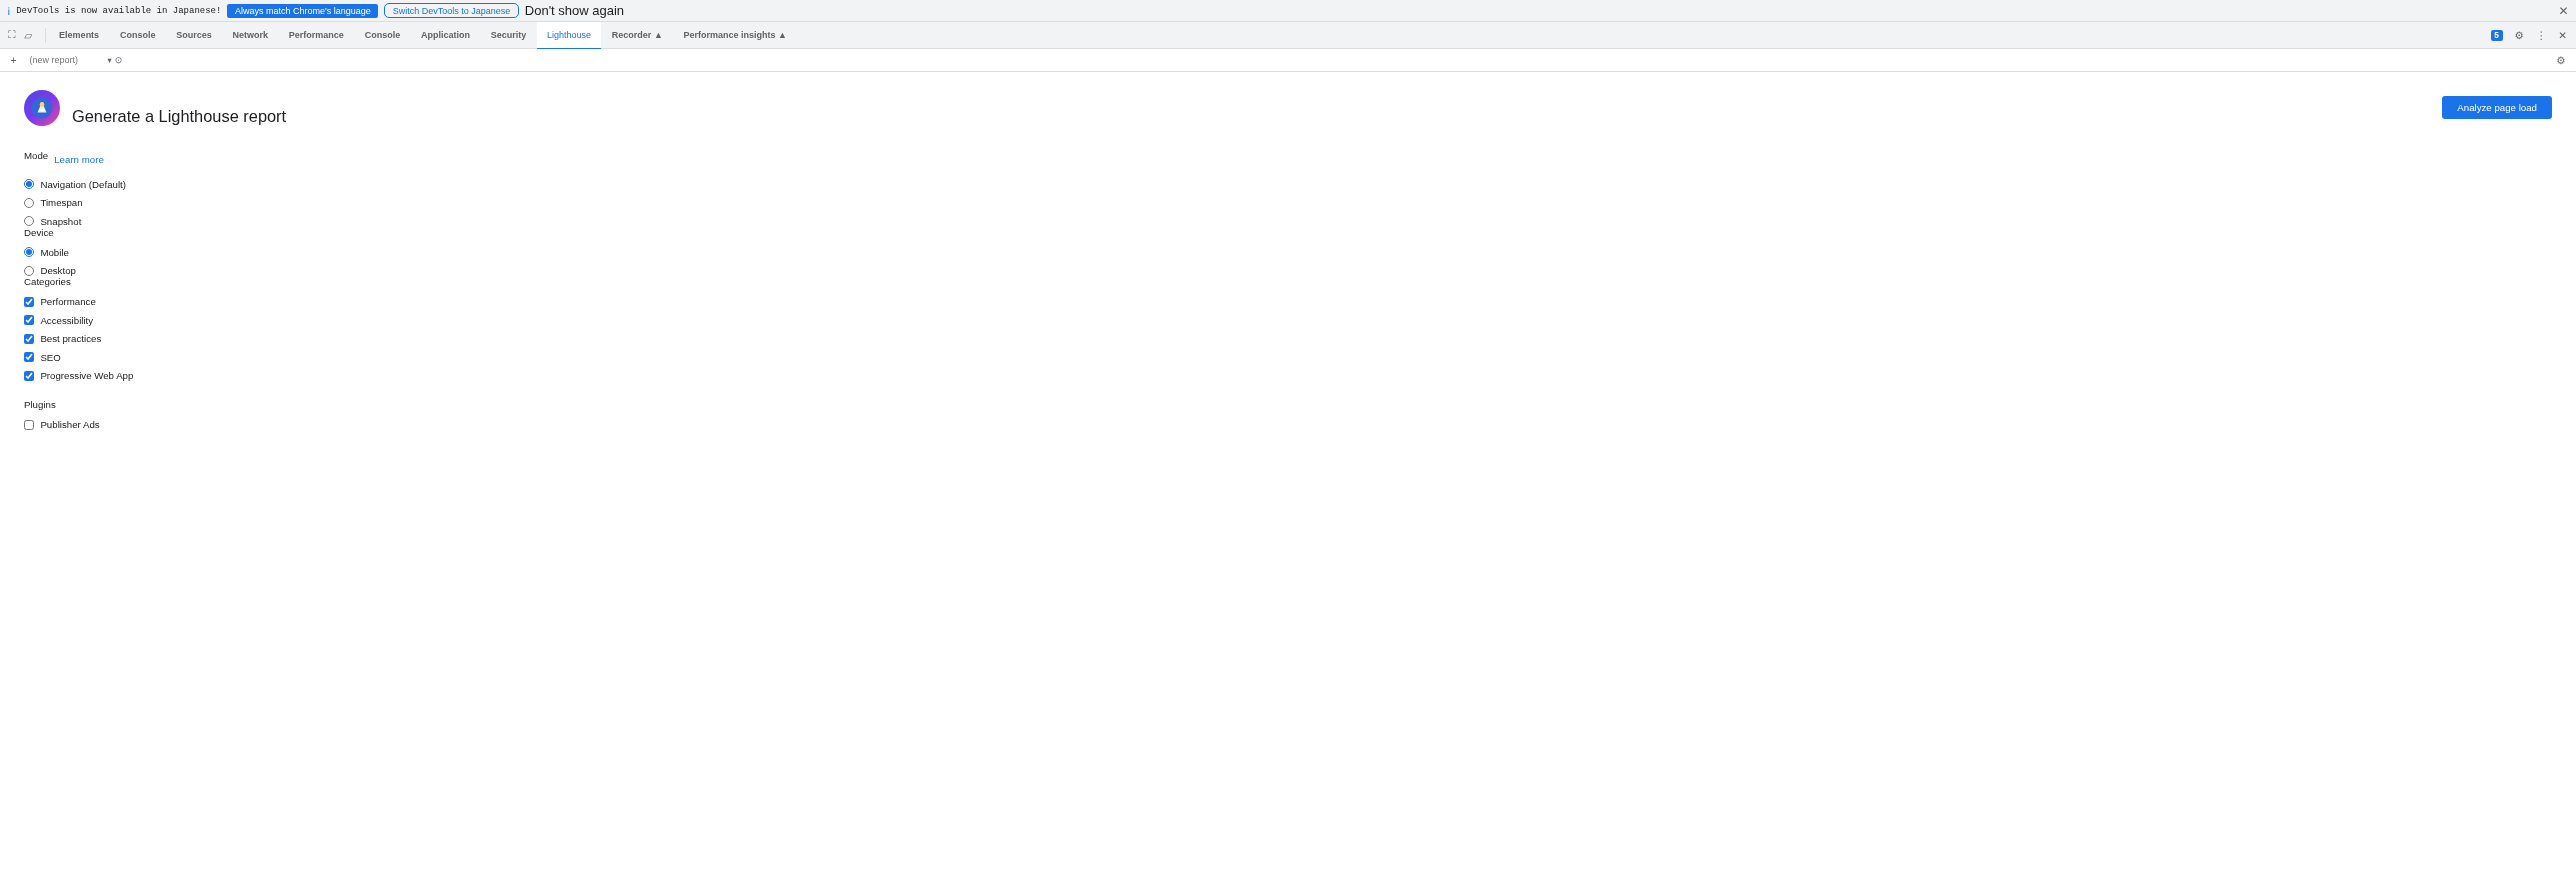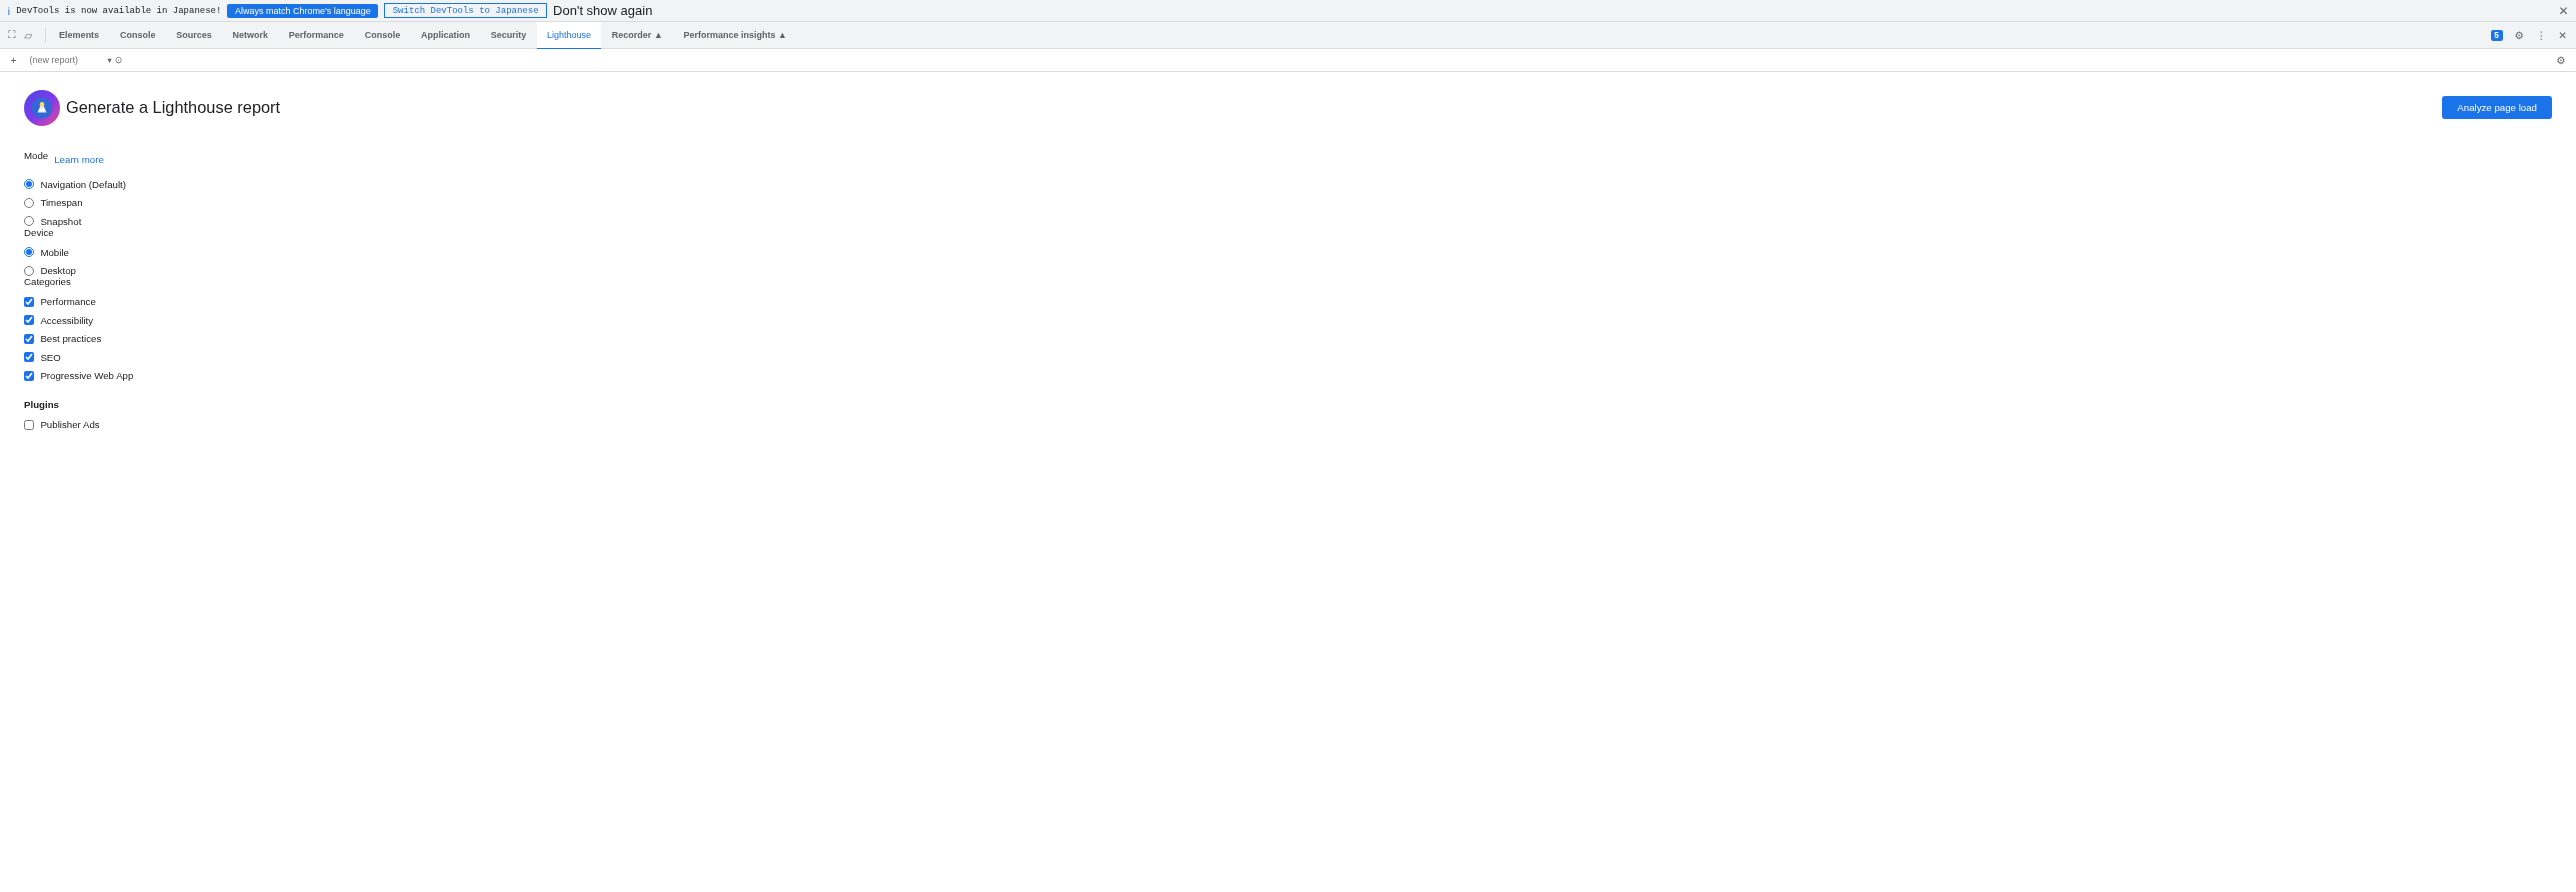--- a/index.html
+++ b/index.html
@@ -11,22 +11,22 @@
       background: #f1f3f4; border-bottom: 0.7px solid #dadce0;
       padding: 3px 7.5px; height: 22.4px; font-size: 9px;
     }
     .info-bar .info-icon { color: #1a73e8; font-size: 10.4px; }
     .info-bar .info-text { color: #202124; font-family: Liberation Mono, monospace; }
     .info-bar .btn-blue {
       background: #1a73e8; color: #fff; border: none; border-radius: 2.2px;
       padding: 2.2px 7.5px; font-size: 9px; cursor: pointer;
     }
     .info-bar .btn-blue-outline {
-      background: transparent; color: #1a73e8; border: 0.7px solid #1a73e8; border-radius: 0;
-      padding: 1.5px 7.5px; font-size: 9px; cursor: pointer; font-family: Liberation Mono, monospace;
+      background: transparent; color: #1a73e8; border: 0.7px solid #1a73e8; border-radius: 5px;
+      padding: 1.5px 7.5px; font-size: 9px; cursor: pointer;
     }
     .info-bar .dont-show { color: #202124; cursor: pointer; font-size: 13px; }
     .info-bar .close-btn {
       margin-left: auto; background: none; border: none; cursor: pointer;
       font-size: 12px; color: #5f6368; line-height: 1;
     }
 
     
     .tab-bar {
       display: flex; align-items: center;
@@ -85,21 +85,21 @@
     
     .main-content {
       padding: 18px 24px; background: #fff; min-height: 373px;
     }
 
     
     .page-header {
       display: flex; align-items: center; justify-content: space-between;
       margin-bottom: 24px;
     }
-    .page-header-left { display: flex; align-items: center; gap: 6px; }
+    .page-header-left { display: flex; align-items: flex-end; gap: 12px; }
     .lighthouse-logo {
       width: 36px; height: 36px; border-radius: 50%;
       background: linear-gradient(135deg, #4f46e5 0%, #7c3aed 50%, #ec4899 100%);
       display: flex; align-items: center; justify-content: center;
       font-size: 19.4px;
     }
     .page-title { font-size: 16.4px; font-weight: 400; color: #202124; }
     .analyze-btn {
       background: #1a73e8; color: #fff; border: none; border-radius: 3px;
       padding: 6px 15px; font-size: 9.7px; cursor: pointer; font-weight: 500;
@@ -120,21 +120,21 @@
       cursor: pointer;
     }
     .radio-group { display: flex; flex-direction: column; gap: 7.5px; }
     .radio-item { display: flex; align-items: center; gap: 6px; font-size: 9.7px; }
     .radio-item input[type="radio"] { accent-color: #1a73e8; width: 10.4px; height: 10.4px; cursor: pointer; }
     .checkbox-group { display: flex; flex-direction: column; gap: 7.5px; }
     .checkbox-item { display: flex; align-items: center; gap: 6px; font-size: 9.7px; }
     .checkbox-item input[type="checkbox"] { accent-color: #1a73e8; width: 10.4px; height: 10.4px; cursor: pointer; }
 
     .plugins-section { margin-top: 18px; }
-    .plugins-section h3 { font-size: 9.7px; font-weight: 700; color: #202124; margin-bottom: 9px; }
+    .plugins-section h3 { font-size: 9.7px; font-weight: 400; color: #202124; margin-bottom: 9px; }
 
     .mode-header { display: flex; align-items: center; margin-bottom: 9px; }
     .mode-header h3 { font-size: 9.7px; font-weight: 500; color: #202124; }
   </style>
 </head>
 <body>
 
 <div class="info-bar">
   <span class="info-icon">ℹ</span>
   <span class="info-text">DevTools is now available in Japanese!</span>

